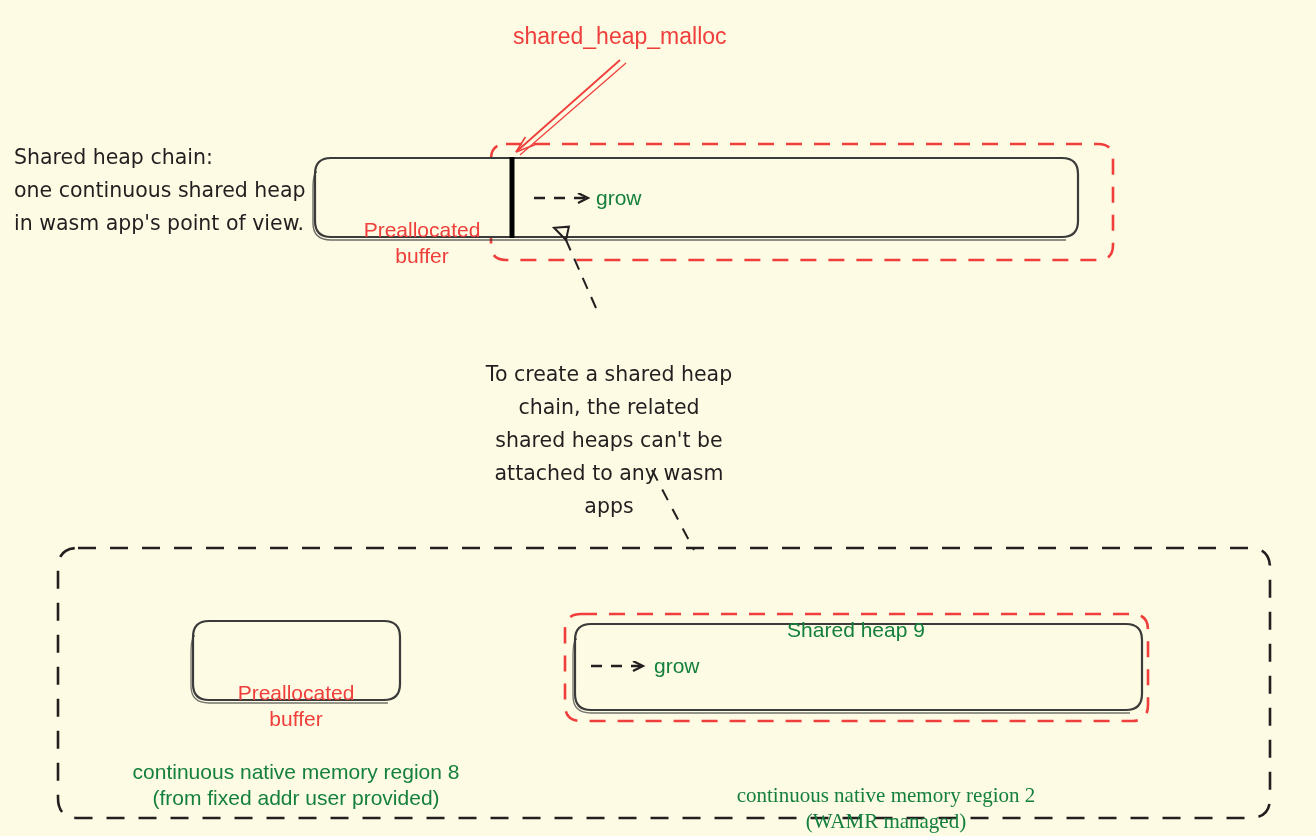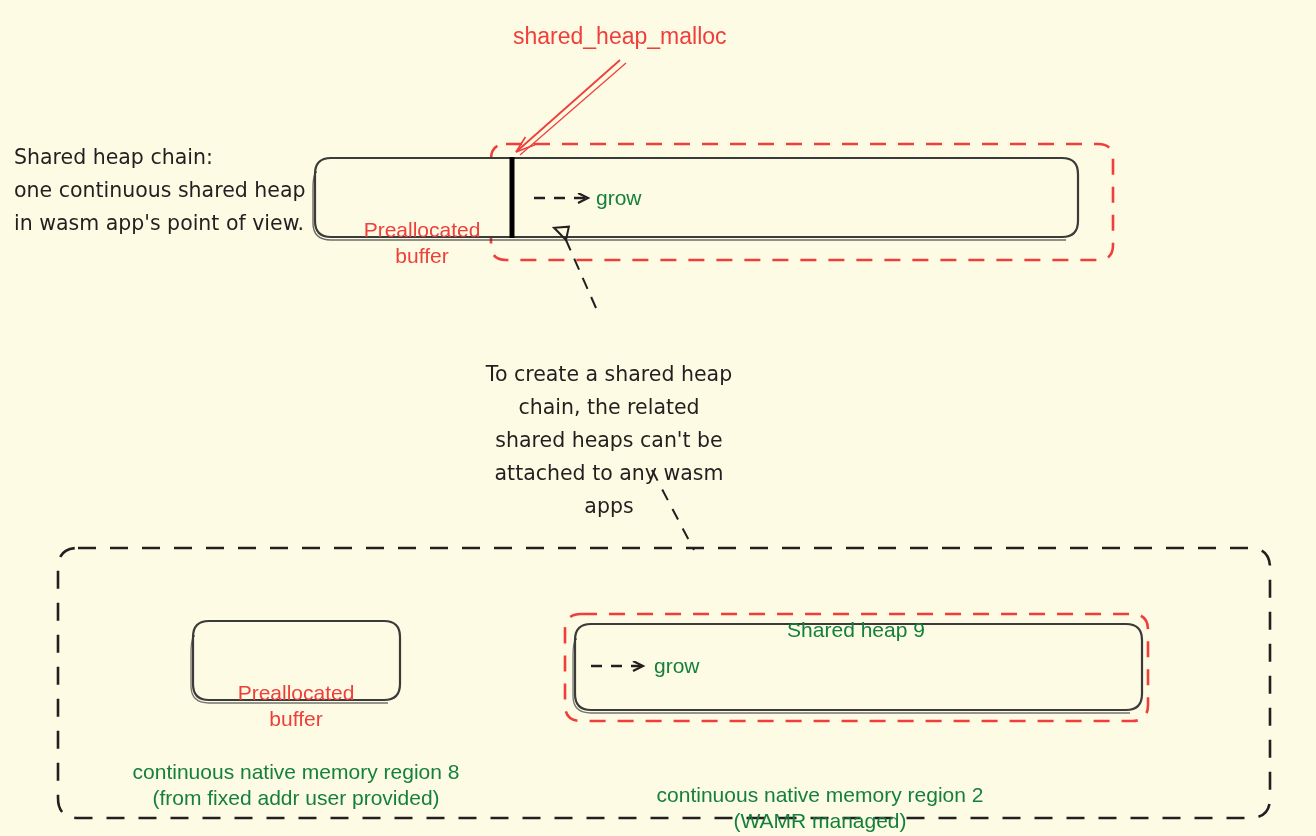--- a/index.html
+++ b/index.html
@@ -148,16 +148,16 @@
   <div class="txt lbl red ctr" style="left:197px; top:636px; width:198px;">Preallocated
 buffer</div>
 
   <div class="txt lbl ctr" style="left:106px; top:715px; width:380px;">continuous native memory region 8
 (from fixed addr user provided)</div>
 
   <div class="txt lbl ctr" style="left:736px; top:573px; width:240px;">Shared heap 9</div>
 
   <div class="txt lbl" style="left:654px; top:653px;">grow</div>
 
-  <div class="txt lbl ctr" style="left:630px; top:738px; width:380px;">continuous native memory region 2
+  <div class="txt lbl ctr" style="left:696px; top:738px; width:380px;font-family:Liberation Serif, serif;">continuous native memory region 2
 (WAMR managed)</div>
 
 </div>
 
 </body></html>

